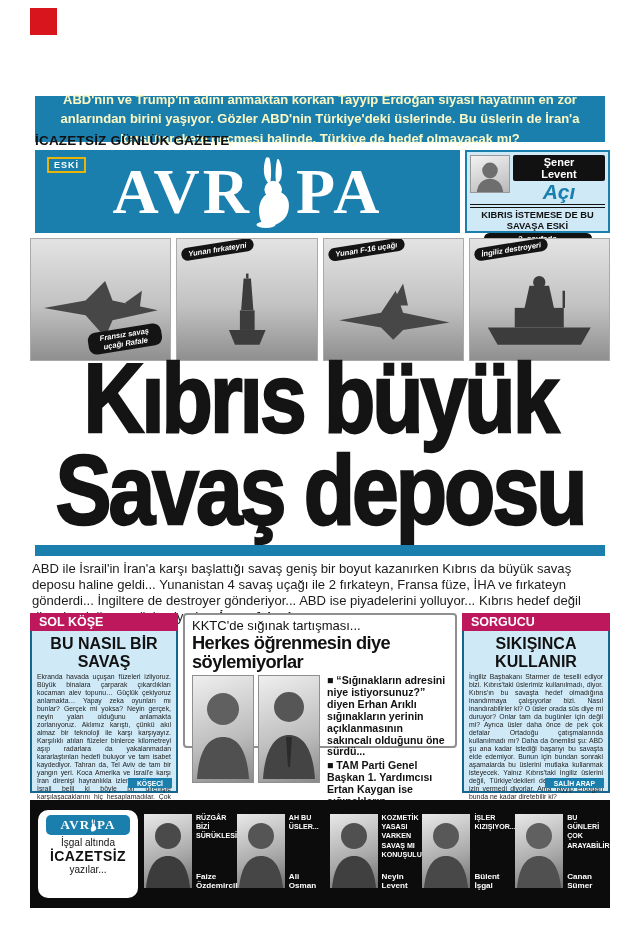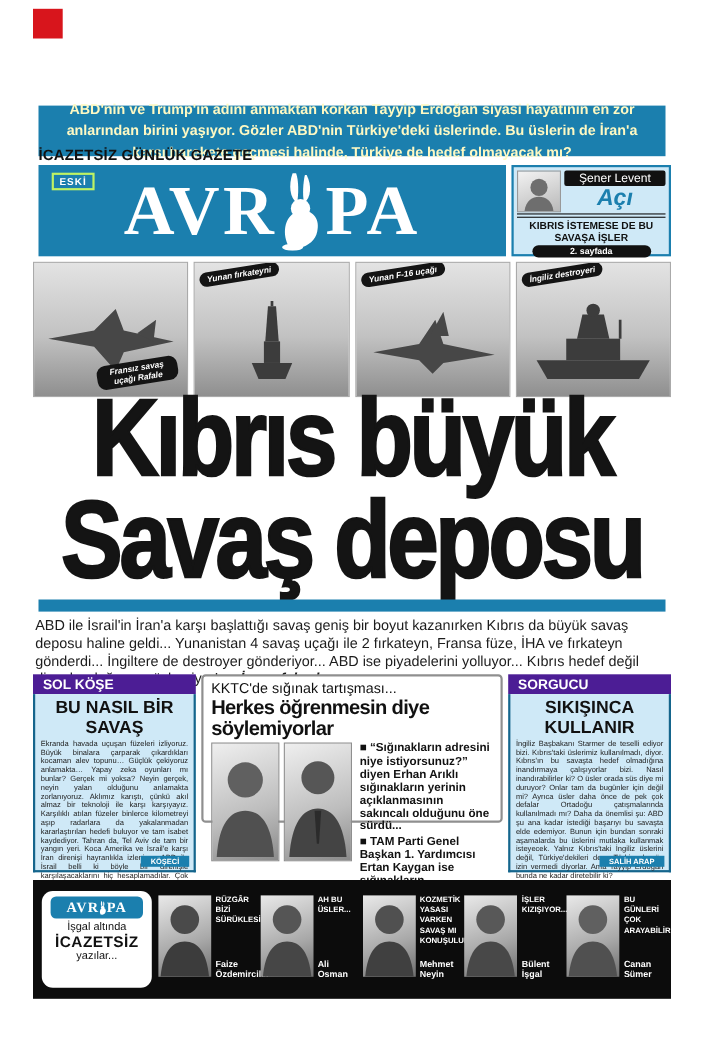--- a/index.html
+++ b/index.html
@@ -18,31 +18,31 @@
   
   .tagline { left:35px; top:133px; font-size:13.5px; font-weight:bold; color:#111; letter-spacing:.2px; }
   .dateline { left:205px; top:136px; font-size:9.8px; font-weight:bold; color:#111; }
 
   
   .logo-block { left:35px; top:150px; width:425px; height:83px; background:#1b7fae;
     display:flex; align-items:center; justify-content:center; }
   .logo-text { color:#fff; font-family:"Liberation Serif", serif; font-weight:bold;
     font-size:64px; letter-spacing:3px; line-height:1; display:flex; align-items:center; }
   .logo-rabbit { width:52px; height:72px; margin:0 -4px; }
-  .eski-stamp { position:absolute; left:12px; top:7px; border:2px solid #bef264; color:#fff;
+  .eski-stamp { position:absolute; left:12px; top:7px; border:2px solid #eab308; color:#fff;
     font-size:9px; font-weight:bold; padding:1px 5px; letter-spacing:1px; }
 
   
   .sener-box { left:465px; top:150px; width:145px; height:83px; background:#cfe9f7;
     border:2px solid #1b7fae; padding:3px; }
   .sener-top { display:flex; gap:3px; }
   .sener-photo { width:40px; height:38px; background:linear-gradient(160deg,#f2f2f2,#b9b9b9); border:1px solid #999; position:relative; overflow:hidden; flex:none; }
   .sener-right { flex:1; display:flex; flex-direction:column; }
-  .sener-namebar { background:#111; color:#fff; font-size:11px; font-weight:normal; text-align:center;
-    border-radius:2px; padding:1px 4px; }
+  .sener-namebar { background:#111; color:#fff; font-size:11px; font-weight:bold; text-align:center;
+    border-radius:2px; padding:1px 16px; }
   .sener-colname { color:#1b7fae; font-size:21px; font-weight:bold; font-style:italic; text-align:center; line-height:1.05; }
   .sener-rule { height:4px; border-top:1.5px solid #111; border-bottom:1.5px solid #111; margin:1px 0 2px; }
   .sener-headline { font-size:9.3px; font-weight:bold; text-align:center; line-height:1.15; color:#111; }
   .sener-badge { background:#111; color:#fff; font-size:8px; font-weight:bold; text-align:center;
     border-radius:6px; width:80%; margin:2px auto 0; padding:1px 0; }
 
   
   .photos-row { left:30px; top:238px; width:580px; height:123px; display:flex; gap:5px; }
   .photo { flex:1; border:1px solid #aaa; position:relative; overflow:hidden; background:linear-gradient(180deg,#e3e3e3 0%,#c2c2c2 55%,#8f8f8f 100%); }
   .photo svg { position:absolute; left:6%; bottom:6%; width:88%; height:70%; }
@@ -58,21 +58,21 @@
     -webkit-text-stroke:2px #141414; }
   .headline-bar { left:35px; top:545px; width:570px; height:11px; background:#1b7fae; }
 
   
   .deck { left:32px; top:561px; width:578px; font-size:13.1px; line-height:1.22; color:#1c1c1c; }
   .deck-ref { font-weight:bold; font-style:italic; margin-left:16px; }
 
   
   .columns { left:30px; top:613px; width:580px; height:183px; }
   .side-box { position:absolute; top:0; width:148px; height:183px; }
-  .side-header { background:#4c1d95; color:#fff; font-weight:bold; font-size:12.5px; padding:2px 9px; }
+  .side-header { background:#be185d; color:#fff; font-weight:bold; font-size:12.5px; padding:2px 9px; }
   .side-body { background:#cfe9f7; border:2px solid #15658c; border-top:none; height:162px;
     padding:3px 5px; position:relative; }
   .side-title { text-align:center; font-weight:bold; font-size:16px; color:#111; margin:1px 0 2px; }
   .side-text { font-size:6.85px; line-height:1.17; text-align:justify; color:#222; }
   .side-badge { position:absolute; right:4px; bottom:3px; background:#1b7fae; color:#fff;
     font-size:6.8px; font-weight:bold; padding:1.5px 9px; }
 
   .center-box { position:absolute; left:153px; top:0; width:274px; height:135px; background:#fff;
     border:2.5px solid #8f8f8f; border-radius:4px; padding:3px 7px; }
   .kicker { font-size:13px; color:#111; }
@@ -144,21 +144,21 @@
           <circle cx="30" cy="24" r="13" fill="#6e6e6e"></circle>
           <path d="M8,60 C10,44 20,38 30,38 C40,38 50,44 52,60 Z" fill="#6e6e6e"></path>
         </svg>
       </div>
       <div class="sener-right">
         <div class="sener-namebar">Şener Levent</div>
         <div class="sener-colname">Açı</div>
       </div>
     </div>
     <div class="sener-rule"></div>
-    <div class="sener-headline">KIBRIS İSTEMESE DE BU SAVAŞA İŞLER</div>
+    <div class="sener-headline">KIBRIS İSTEMESE DE BU SAVAŞA ESKİ</div>
     <div class="sener-badge">2. sayfada</div>
   </div>
 
   <div class="photos-row abs">
     <div class="photo">
       <svg viewBox="0 0 100 60">
         <polygon points="4,28 38,22 54,6 60,22 97,30 60,38 54,52 38,34" fill="#474747"></polygon>
         <polygon points="70,24 84,14 82,30" fill="#474747"></polygon>
       </svg>
       <div class="badge-black cap-bottom">Fransız savaş uçağı Rafale</div>
@@ -299,21 +299,21 @@
 
     <div class="colcell">
       <div class="colcell-photo">
         <svg viewBox="0 0 48 74">
           <circle cx="24" cy="22" r="13" fill="#505050"></circle>
           <path d="M2,74 C4,52 12,42 24,42 C36,42 44,52 46,74 Z" fill="#404040"></path>
         </svg>
       </div>
       <div class="colcell-meta">
         <div class="colcell-title">KOZMETİK YASASI VARKEN SAVAŞ MI KONUŞULUR?</div>
-        <div class="colcell-name">Mehmet Neyin</div>
+        <div class="colcell-name">Neyin Levent</div>
       </div>
     </div>
 
     <div class="colcell">
       <div class="colcell-photo">
         <svg viewBox="0 0 48 74">
           <circle cx="24" cy="22" r="13" fill="#585858"></circle>
           <path d="M2,74 C4,52 12,42 24,42 C36,42 44,52 46,74 Z" fill="#484848"></path>
         </svg>
       </div>

